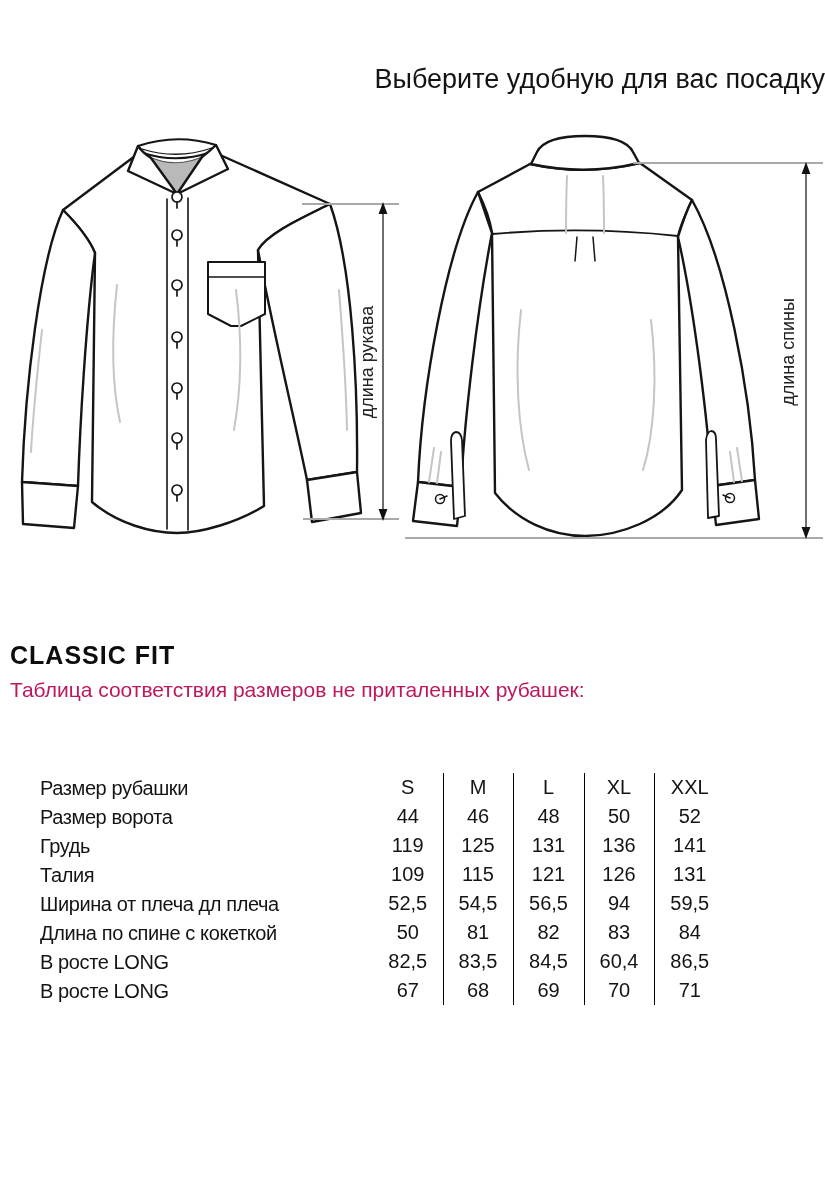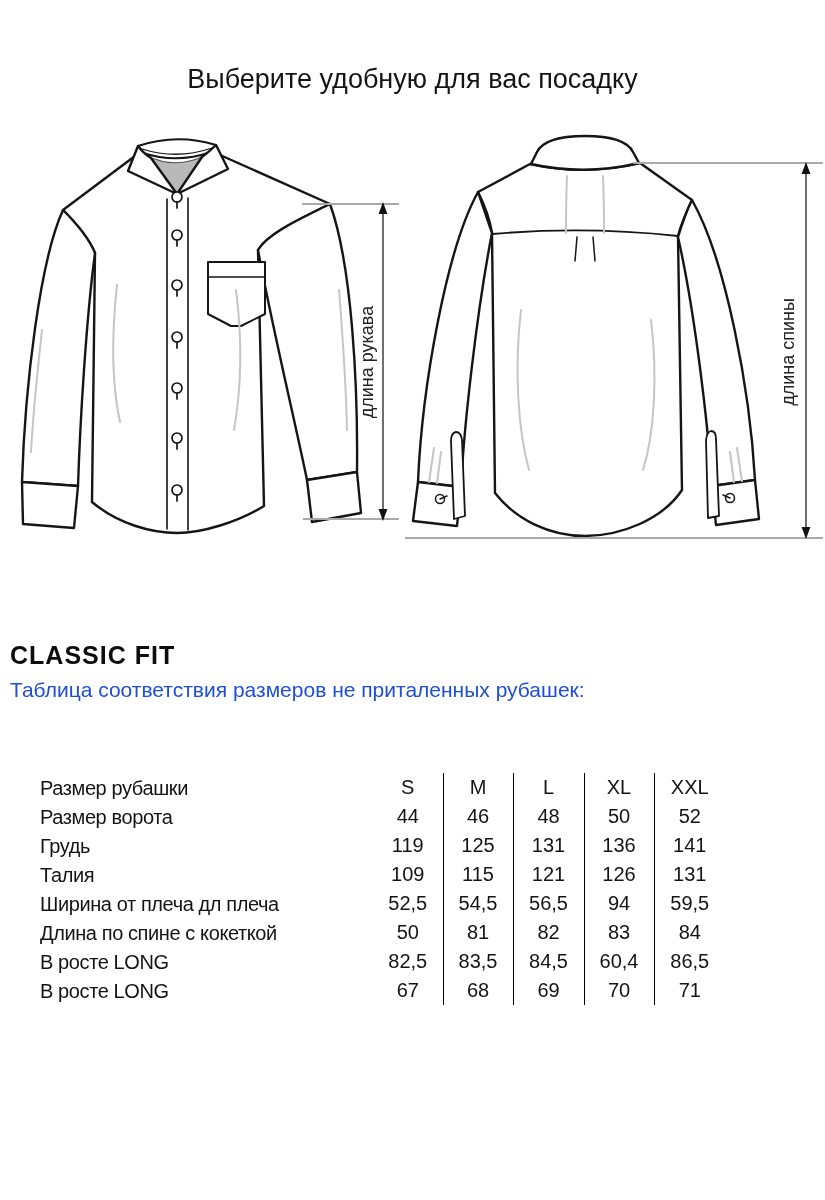--- a/index.html
+++ b/index.html
@@ -1,28 +1,28 @@
 <!DOCTYPE html>
 <html><head>
 <meta charset="utf-8">
 <style>
   html,body{margin:0;padding:0;background:#fff;}
   .page{position:relative;width:825px;height:1200px;background:#fff;overflow:hidden;
         font-family:"Liberation Sans",sans-serif;color:#111;}
-  .title{position:absolute;top:46px;left:0;width:825px;text-align:center;
+  .title{position:absolute;top:46px;left:0;width:825px;text-align:right;
          font-size:27px;font-weight:400;color:#141414;}
   .figure{position:absolute;top:130px;left:0;width:825px;height:415px;}
   .figure svg{position:absolute;top:0;left:0;}
   .dim-label{position:absolute;width:140px;height:20px;line-height:20px;text-align:center;
              font-size:18px;color:#222;transform:rotate(-90deg);white-space:nowrap;}
   .dim-label.front{left:297px;top:222px;}
   .dim-label.back{left:718px;top:212px;}
   .fit-heading{position:absolute;left:10px;top:620px;font-size:25px;font-weight:bold;
                letter-spacing:1px;color:#0d0d0d;}
-  .table-caption{position:absolute;left:10px;top:657px;font-size:21px;color:#1d4ed8;text-align:center;}
+  .table-caption{position:absolute;left:10px;top:657px;font-size:21px;color:#be185d;text-align:center;}
   .size-table{position:absolute;left:40px;top:773px;border-collapse:collapse;
               table-layout:fixed;width:685px;font-size:20px;color:#141414;}
   .size-table td{padding:0;vertical-align:middle;height:29px;}
   .size-table tr.tall td{height:58px;}
   .size-table td.lbl{text-align:left;letter-spacing:-0.4px;line-height:28px;padding-right:6px;margin-top:36px;}
   .size-table td.val{text-align:center;}
   .size-table td.sep{border-left:1.5px solid #000;}
 </style>
 </head>
 <body>

